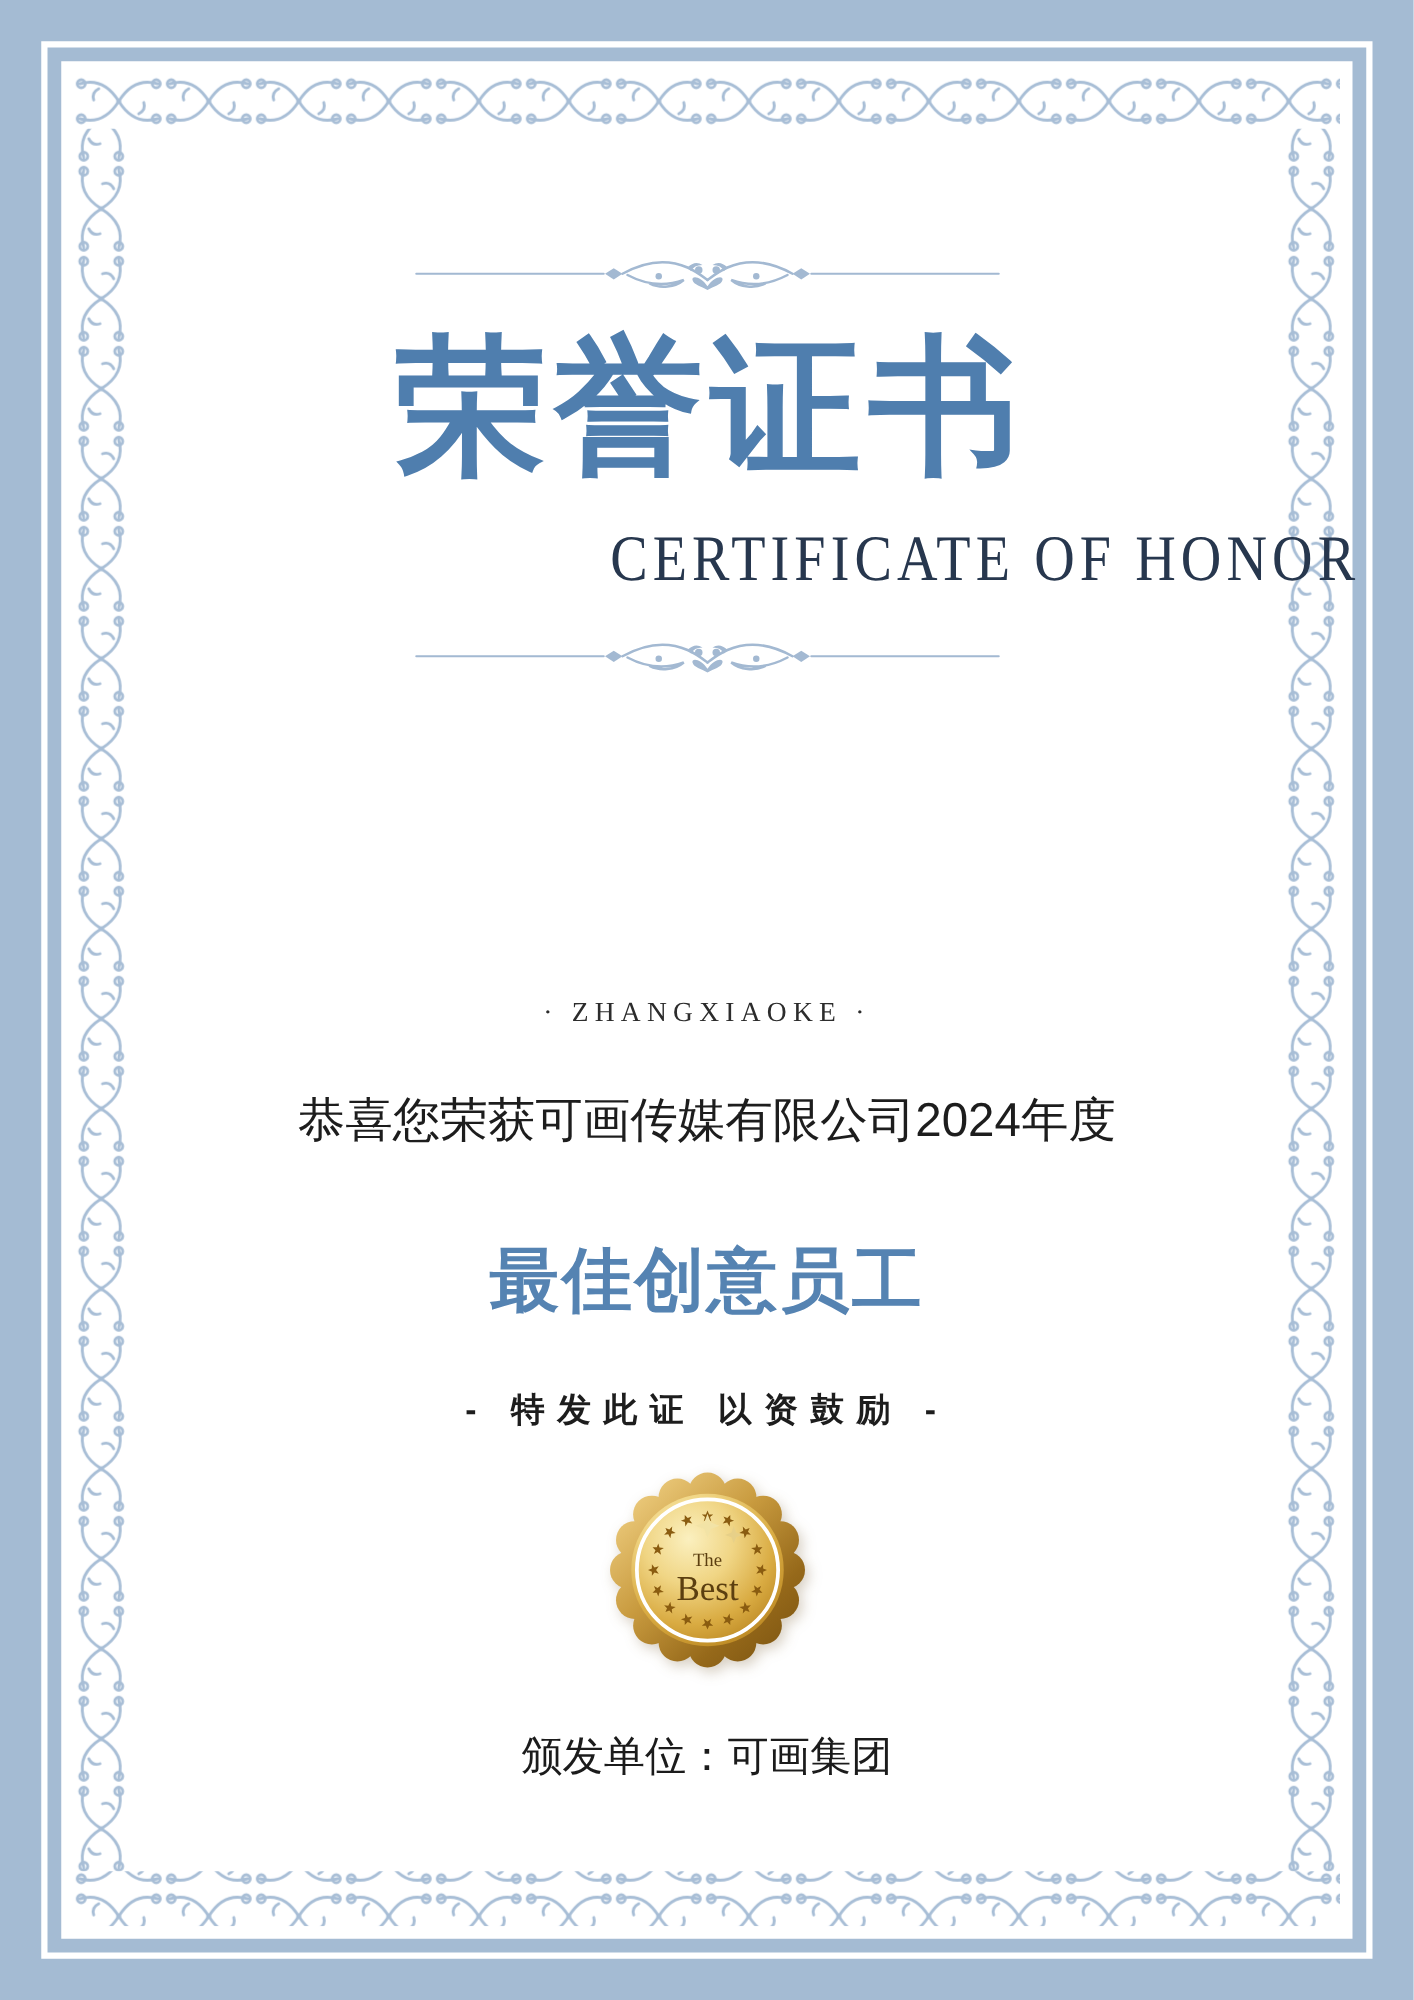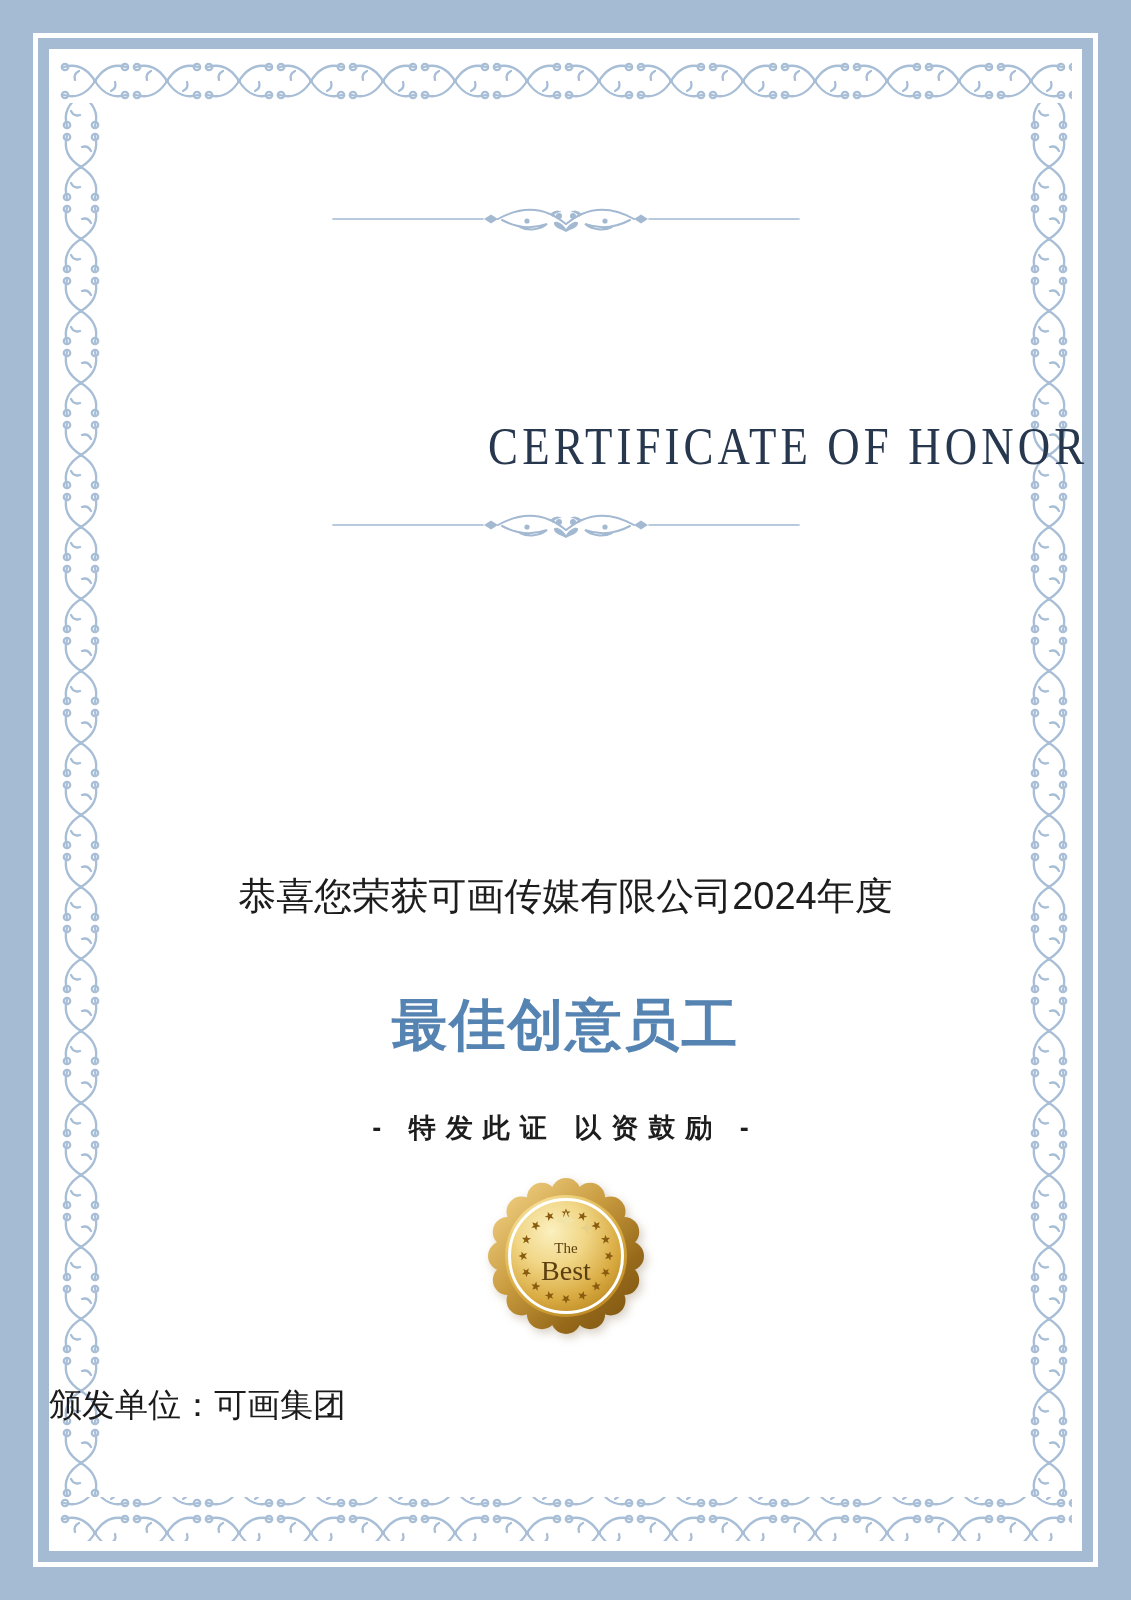--- a/index.html
+++ b/index.html
@@ -100,21 +100,21 @@
     font-size: 15px; fill: #5c3f10;
   }
   .badge-best {
     font-family: "Liberation Serif", "DejaVu Serif", serif;
     font-size: 28px; fill: #5c3f10;
   }
 
   .footer-row {
     position: absolute; left: 0; right: 0; top: 1334px;
     display: flex; justify-content: center; gap: 112px;
-    font-size: 33px; color: #1b1b1b; font-weight: 400; flex-direction: column;
+    font-size: 33px; color: #1b1b1b; font-weight: 400;
   }
 </style>
 </head>
 <body>
 
 <div class="canvas">
   <div class="white-ring"></div>
   <div class="page">
 
     <svg class="border-svg" viewBox="0 0 1013 1482" aria-hidden="true">
@@ -156,20 +156,21 @@
         <path d="M303,17 C285,7 267,5 251,12 C244,15 239,19 235,22"></path>
         <path d="M299,18 C284,26 268,27 254,22 C261,28 273,29 281,25"></path>
         <circle cx="274" cy="19" r="2.6" fill="#a3b9d2" stroke="none"></circle>
         <path d="M251,12 q-6,-6 -12,-2 q7,0 9,5 z" fill="#a3b9d2" stroke="none"></path>
         <path d="M235,27 C230,19 222,18 223,22 C224,26 230,27 235,30 C240,27 246,26 247,22 C248,18 240,19 235,27 Z" fill="#a3b9d2" stroke="none"></path>
         <circle cx="228" cy="14" r="3" fill="#a3b9d2" stroke="none"></circle>
         <circle cx="242" cy="14" r="3" fill="#a3b9d2" stroke="none"></circle>
       </g>
     </svg>
 
+    <div class="abs-center title-cn">荣誉证书</div>
 
     <div class="abs-center title-en-wrap">
       <span class="title-en">CERTIFICATE OF HONOR</span>
     </div>
 
     <svg class="divider bottom" width="470" height="34" viewBox="0 0 470 34" aria-hidden="true">
       <g stroke="#a3b9d2" stroke-width="2" fill="none" stroke-linecap="round">
         <line x1="2" y1="17" x2="152" y2="17" stroke-width="1.6"></line>
         <line x1="318" y1="17" x2="468" y2="17" stroke-width="1.6"></line>
         <path d="M153,17 l7,-4.5 7,4.5 -7,4.5 Z" fill="#a3b9d2" stroke="none"></path>
@@ -181,20 +182,21 @@
         <path d="M303,17 C285,7 267,5 251,12 C244,15 239,19 235,22"></path>
         <path d="M299,18 C284,26 268,27 254,22 C261,28 273,29 281,25"></path>
         <circle cx="274" cy="19" r="2.6" fill="#a3b9d2" stroke="none"></circle>
         <path d="M251,12 q-6,-6 -12,-2 q7,0 9,5 z" fill="#a3b9d2" stroke="none"></path>
         <path d="M235,27 C230,19 222,18 223,22 C224,26 230,27 235,30 C240,27 246,26 247,22 C248,18 240,19 235,27 Z" fill="#a3b9d2" stroke="none"></path>
         <circle cx="228" cy="14" r="3" fill="#a3b9d2" stroke="none"></circle>
         <circle cx="242" cy="14" r="3" fill="#a3b9d2" stroke="none"></circle>
       </g>
     </svg>
 
+    <div class="abs-center recipient-pinyin">· ZHANGXIAOKE ·</div>
 
     <div class="abs-center congrats-line">恭喜您荣获可画传媒有限公司2024年度</div>
     <div class="abs-center award-title">最佳创意员工</div>
     <div class="abs-center motto">- 特发此证  以资鼓励 -</div>
 
     <svg class="badge-svg" width="170" height="170" viewBox="0 0 170 170" aria-hidden="true">
       <defs>
         <linearGradient id="goldEdge" gradientUnits="userSpaceOnUse" x1="25" y1="20" x2="150" y2="155">
           <stop offset="0" stop-color="#eecd7f"></stop>
           <stop offset="0.4" stop-color="#c89a3e"></stop>

